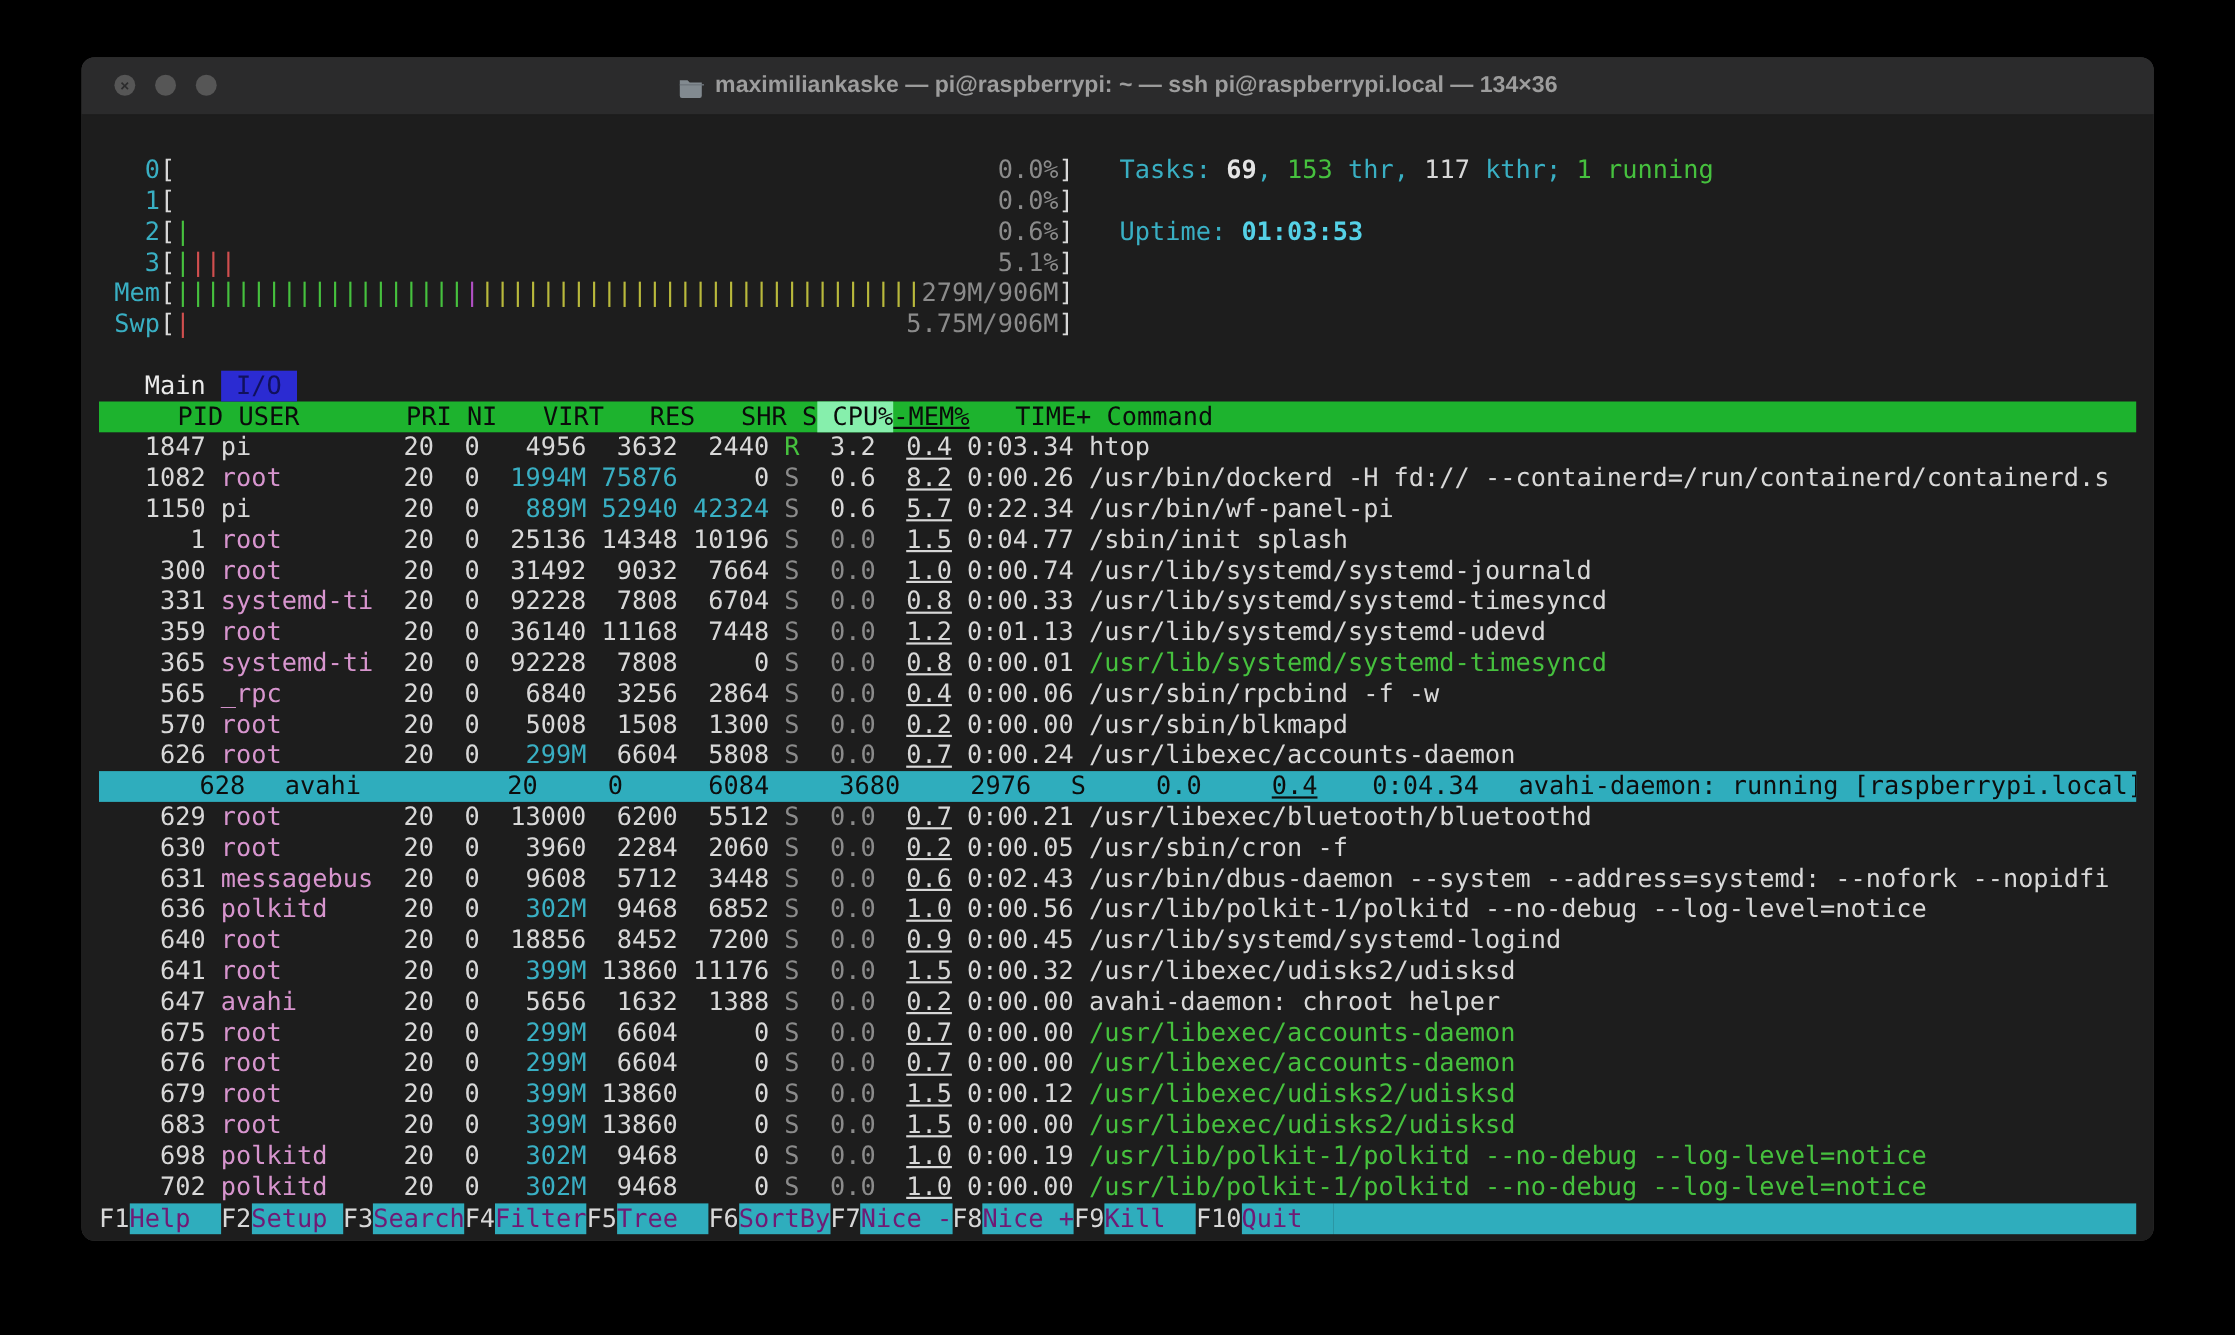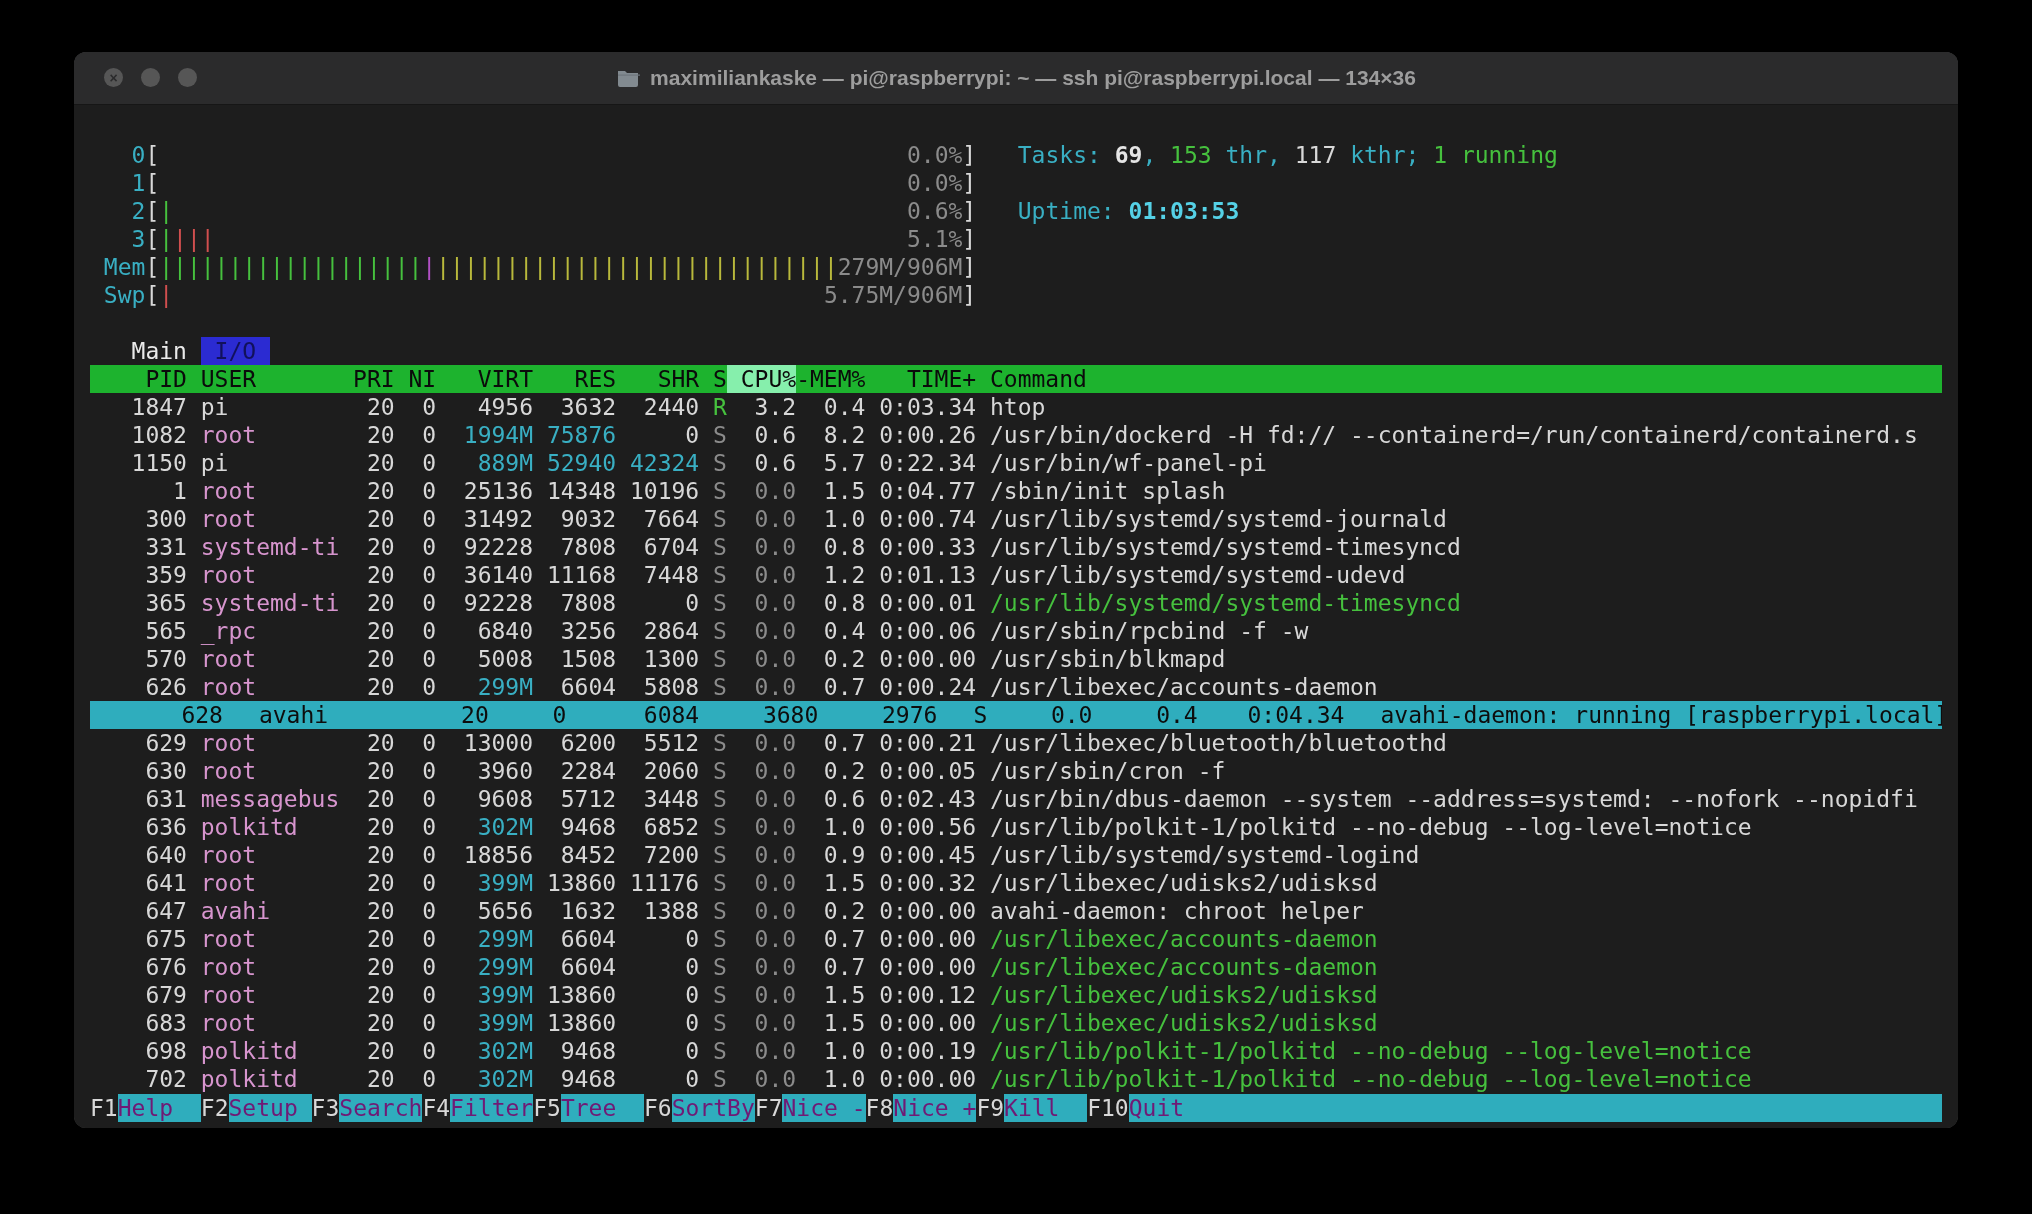--- a/index.html
+++ b/index.html
@@ -9,21 +9,21 @@
     background:#1d1d1d;border-radius:12px;overflow:hidden;
     box-shadow:0 28px 90px rgba(0,0,0,.85), 0 0 0 1px #3a3a3a inset;}
 
   .titlebar{height:52px;background:#2b2b2c;border-bottom:1px solid #161616;
     display:flex;align-items:center;justify-content:center;position:relative;}
   .lights{position:absolute;left:30px;top:16px;display:flex;gap:18px;}
   .light{width:19px;height:19px;border-radius:50%;background:#565656;
     display:flex;align-items:center;justify-content:center;
     color:#2b2b2c;font:700 14px/1 "Liberation Sans",sans-serif;}
   .title{color:#9d9d9d;font:700 21px "Liberation Sans",sans-serif;
-    display:flex;align-items:center;gap:10px;}
+    display:flex;align-items:flex-end;gap:10px;}
 
   .term{position:absolute;top:53px;left:0;right:0;bottom:0;background:#1d1d1d;
     font:23px/28px "DejaVu Sans Mono","Liberation Mono",monospace;color:#d8d8d8;
     padding:8px 16px 0 16px;overflow:hidden;}
   .term span{white-space:pre;}
 
   .trow{display:flex;height:28px;white-space:pre;align-items:baseline;}
   .blank{height:28px;}
 
   
@@ -39,33 +39,33 @@
   .mpct{position:absolute;right:0;top:0;}
   .stats{margin-left:3ch;}
 
   
   #tabs{margin-left:2ch;}
   .tab{padding:0 1ch;}
   .tab-active{color:#eaeaea;}
   .tab-inactive{background:#2b2bd2;color:#11115c;}
 
   
-  .header{background:#1db32e;}
+  .header{background:#1db32e;padding-left:16px;}
   .header span{color:#0b0b0b;}
   .header .col-cpu{background:#86efac;}
   .col-pid{width:7ch;text-align:right;}
   .col-user{width:10ch;margin-left:1ch;text-align:left;}
   .col-pri{width:4ch;text-align:right;}
   .col-ni{width:3ch;text-align:right;}
   .col-virt{width:7ch;text-align:right;}
   .col-res{width:6ch;text-align:right;}
   .col-shr{width:6ch;text-align:right;}
   .col-s{width:1ch;margin-left:1ch;}
   .col-cpu{width:5ch;text-align:right;}
-  .col-mem{width:5ch;text-align:right;}
+  .col-mem{width:5ch;text-align:right;text-decoration:underline;}
   .col-time{width:8ch;text-align:right;}
   .col-cmd{flex:1;margin-left:1ch;overflow:hidden;text-align:left;}
   .sel{background:#2fadbd;}
   .sel span{color:#0d0d0d !important;font-weight:normal;margin-left:36px;}
 
   
   .fnbar{position:absolute;left:16px;right:16px;bottom:6px;height:28px;
     display:flex;white-space:pre;line-height:28px;}
   .fnitem{display:inline-flex;}
   .fkey{color:#d8d8d8;}

